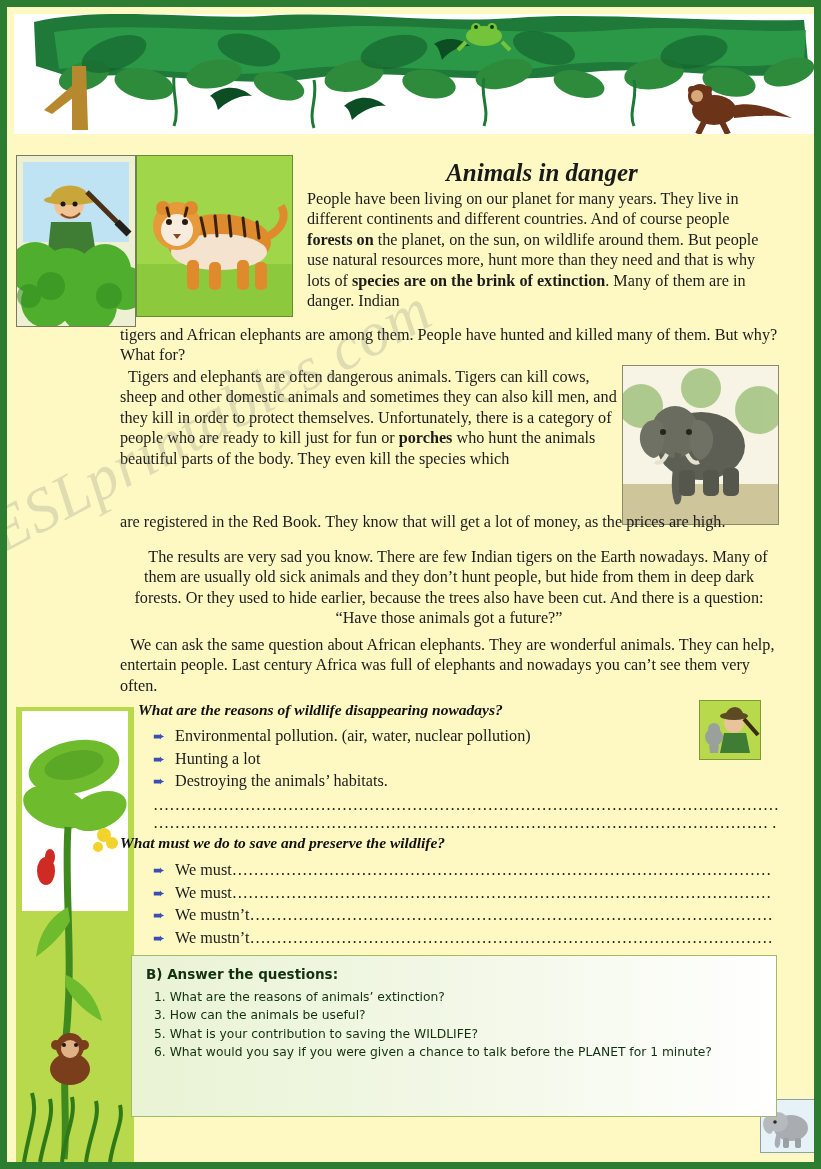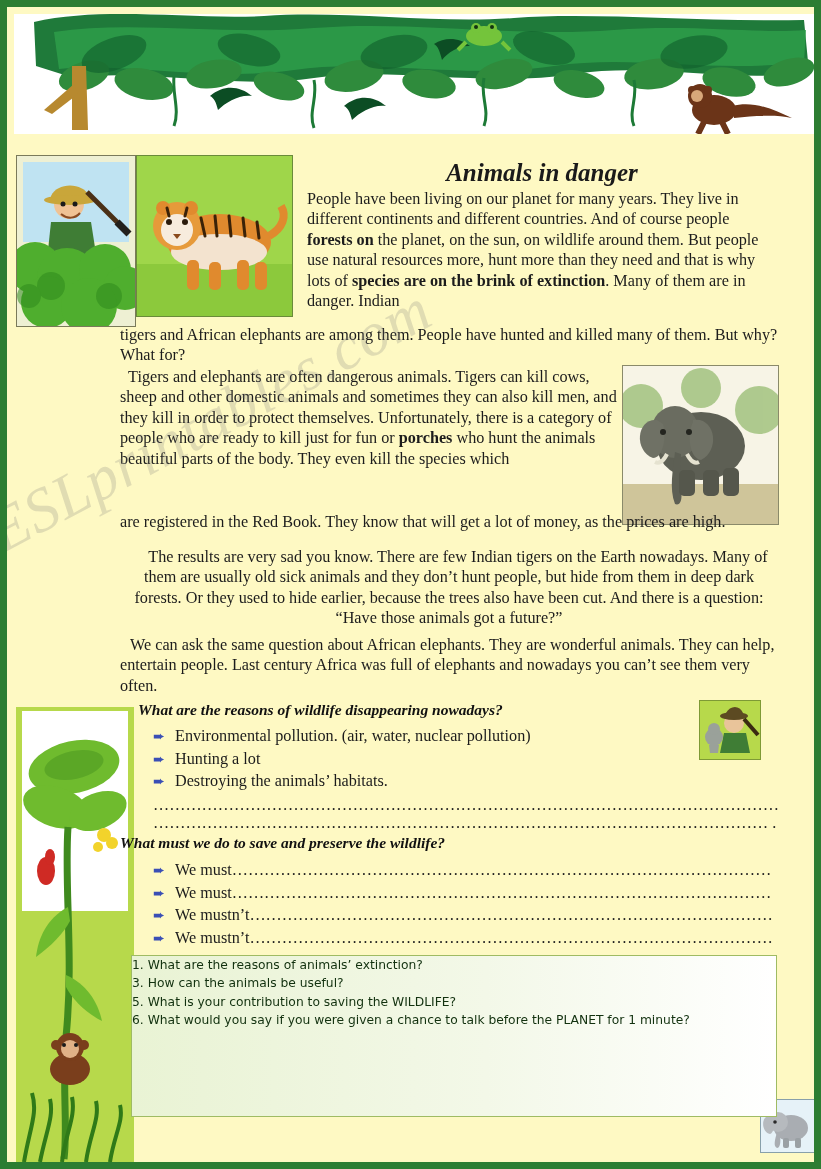--- a/index.html
+++ b/index.html
@@ -215,21 +215,21 @@
   }
   .box-b h3 {
     margin: 10px 0 6px 14px;
     font-family: "DejaVu Sans", sans-serif;
     font-size: 13.5px;
     font-weight: bold;
     color: #12310f;
   }
   .box-b ol {
     margin: 0;
-    padding: 0 0 0 0;
+    padding: 0 0 0 22px;
     list-style: none;
   }
   .box-b ol li {
     font-family: "DejaVu Sans", sans-serif;
     font-size: 12.3px;
     line-height: 18.3px;
     color: #12310f;
   }
 </style>
 </head>
@@ -496,20 +496,21 @@
 
   <div class="q-head q2-head">What must we do to save and preserve the wildlife?</div>
   <ul class="bullet-list bl2">
     <li><span class="bul">➨</span><span>We must………………………………………………………………………………………………</span></li>
     <li><span class="bul">➨</span><span>We must……………………………………………………………………………………………….</span></li>
     <li><span class="bul">➨</span><span>We mustn’t……………………………………………………………………………………………</span></li>
     <li><span class="bul">➨</span><span>We mustn’t………………………………………………………………………………………….</span></li>
   </ul>
 
   <div class="box-b">
+    <h3>B) Answer the questions:</h3>
     <ol>
       <li>1. What are the reasons of animals’ extinction?</li>
       <li>3. How can the animals be useful?</li>
       <li>5. What is your contribution to saving the WILDLIFE?</li>
       <li>6. What would you say if you were given a chance to talk before the PLANET for 1 minute?</li>
     </ol>
   </div>
 
   <div class="watermark">ESLprintables.com</div>
 

